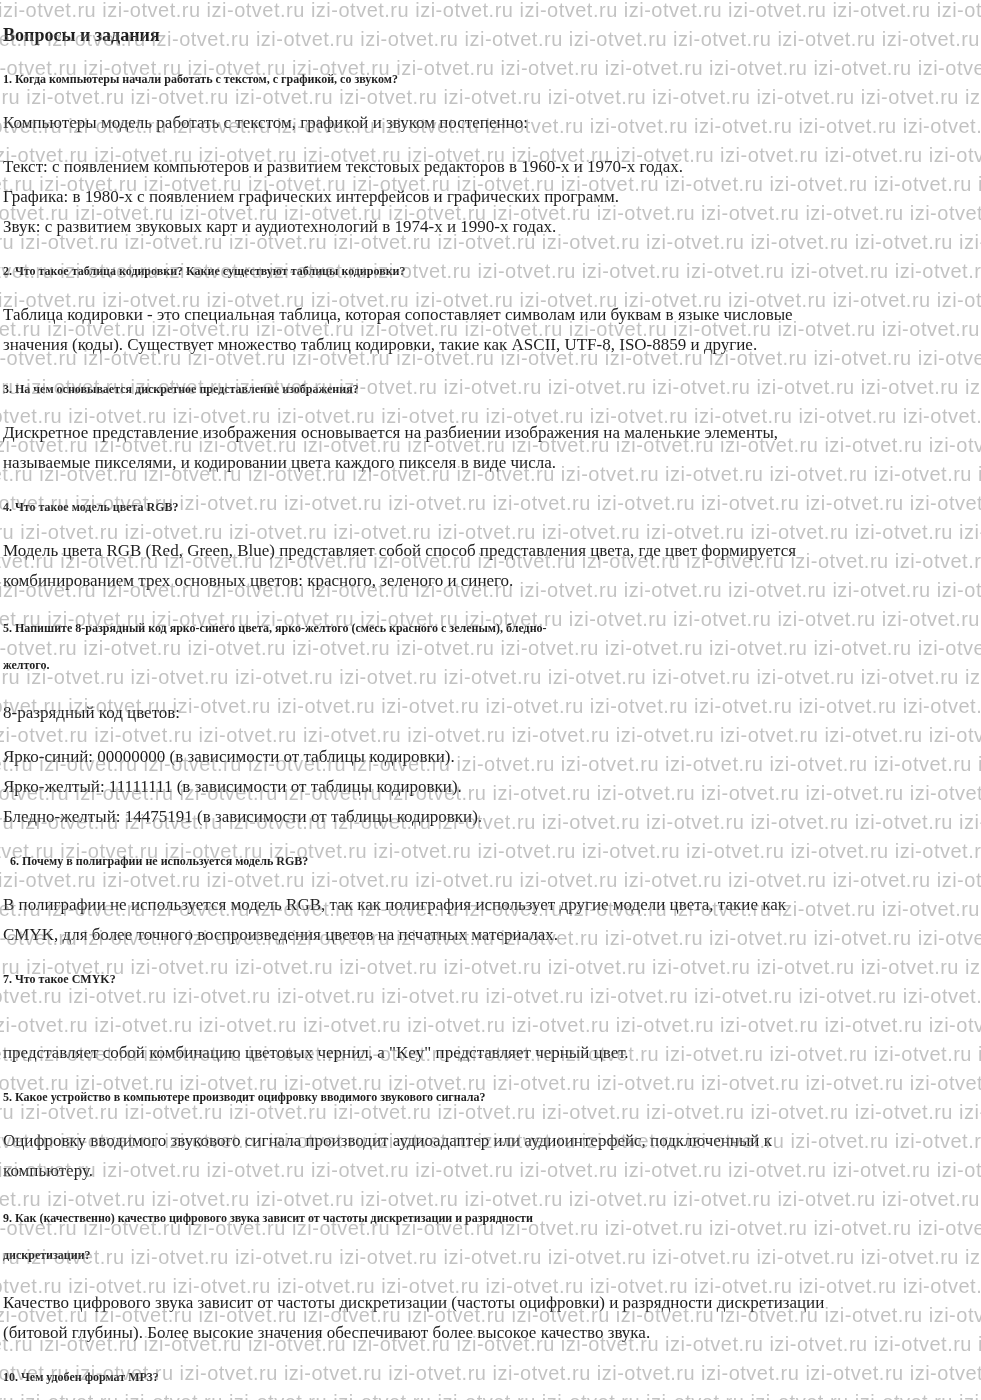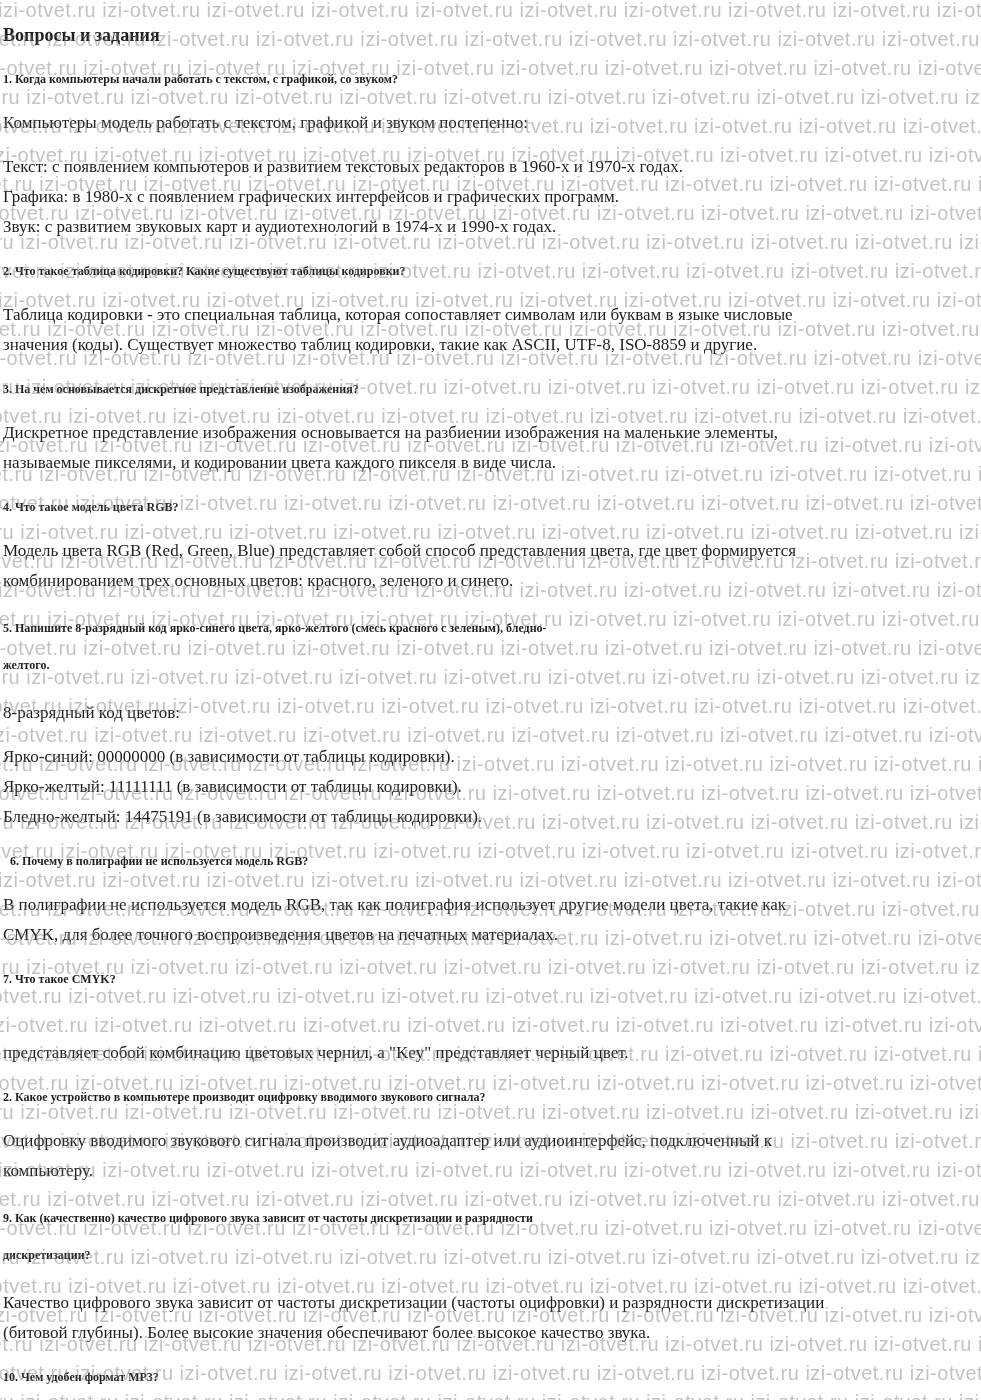--- a/index.html
+++ b/index.html
@@ -63,21 +63,21 @@
         <p class="a"><span>Дискретное представление изображения основывается на разбиении изображения на маленькие элементы,</span><br><span>называемые пикселями, и кодировании цвета каждого пикселя в виде числа.</span></p>
         <p class="q"><span>4. Что такое модель цвета RGB?</span></p>
         <p class="a"><span>Модель цвета RGB (Red, Green, Blue) представляет собой способ представления цвета, где цвет формируется</span><br><span>комбинированием трех основных цветов: красного, зеленого и синего.</span></p>
         <p class="q two-line"><span>5. Напишите 8-разрядный код ярко-синего цвета, ярко-желтого (смесь красного с зеленым), бледно-</span><br><span>желтого.</span></p>
         <p class="a"><span>8-разрядный код цветов:</span></p>
         <p class="a"><span>Ярко-синий: 00000000 (в зависимости от таблицы кодировки).</span><br><span>Ярко-желтый: 11111111 (в зависимости от таблицы кодировки).</span><br><span>Бледно-желтый: 14475191 (в зависимости от таблицы кодировки).</span></p>
         <p class="q indent"><span>6. Почему в полиграфии не используется модель RGB?</span></p>
         <p class="a"><span>В полиграфии не используется модель RGB, так как полиграфия использует другие модели цвета, такие как</span><br><span>CMYK, для более точного воспроизведения цветов на печатных материалах.</span></p>
         <p class="q"><span>7. Что такое CMYK?</span></p>
         <p class="a"><br><span>представляет собой комбинацию цветовых чернил, а "Key" представляет черный цвет.</span></p>
-        <p class="q"><span>2. Какое устройство в компьютере производит оцифровку вводимого звукового сигнала?</span></p>
+        <p class="q"><span>5. Какое устройство в компьютере производит оцифровку вводимого звукового сигнала?</span></p>
         <p class="a"><span>Оцифровку вводимого звукового сигнала производит аудиоадаптер или аудиоинтерфейс, подключенный к</span><br><span>компьютеру.</span></p>
         <p class="q two-line"><span>9. Как (качественно) качество цифрового звука зависит от частоты дискретизации и разрядности</span><br><span>дискретизации?</span></p>
         <p class="a"><span>Качество цифрового звука зависит от частоты дискретизации (частоты оцифровки) и разрядности дискретизации</span><br><span>(битовой глубины). Более высокие значения обеспечивают более высокое качество звука.</span></p>
         <p class="q"><span>10. Чем удобен формат MP3?</span></p>
       </div>
   </div>
   <div id="wm" style="color: rgba(119, 119, 119, 0.45);">
       <div class="wm-row" style="top: -4px; left: -2px;">izi-otvet.ru izi-otvet.ru izi-otvet.ru izi-otvet.ru izi-otvet.ru izi-otvet.ru izi-otvet.ru izi-otvet.ru izi-otvet.ru izi-otvet.ru izi-otvet.ru izi-otvet.ru </div>
       <div class="wm-row" style="top: 25px; left: -57px;">izi-otvet.ru izi-otvet.ru izi-otvet.ru izi-otvet.ru izi-otvet.ru izi-otvet.ru izi-otvet.ru izi-otvet.ru izi-otvet.ru izi-otvet.ru izi-otvet.ru izi-otvet.ru </div>
       <div class="wm-row" style="top: 54px; left: -21px;">izi-otvet.ru izi-otvet.ru izi-otvet.ru izi-otvet.ru izi-otvet.ru izi-otvet.ru izi-otvet.ru izi-otvet.ru izi-otvet.ru izi-otvet.ru izi-otvet.ru izi-otvet.ru </div>

